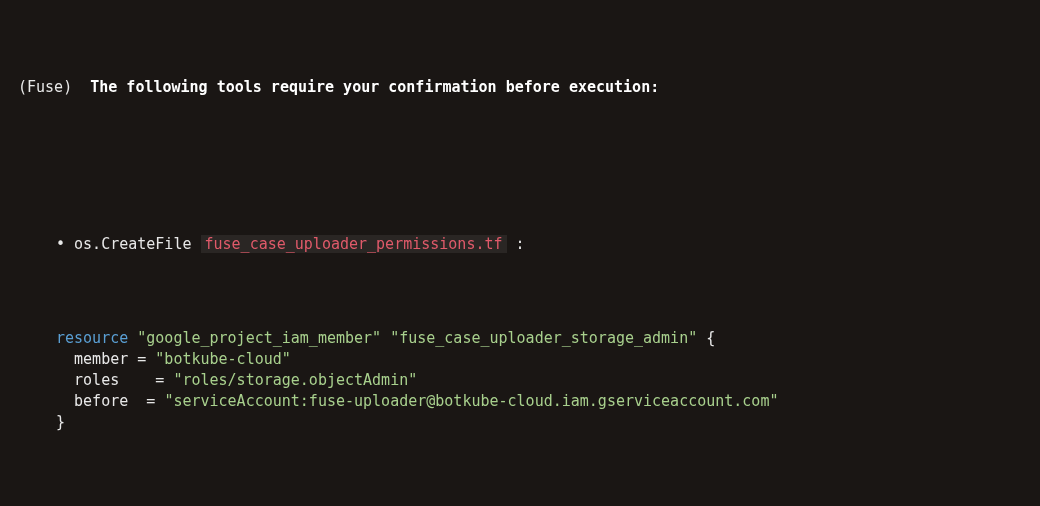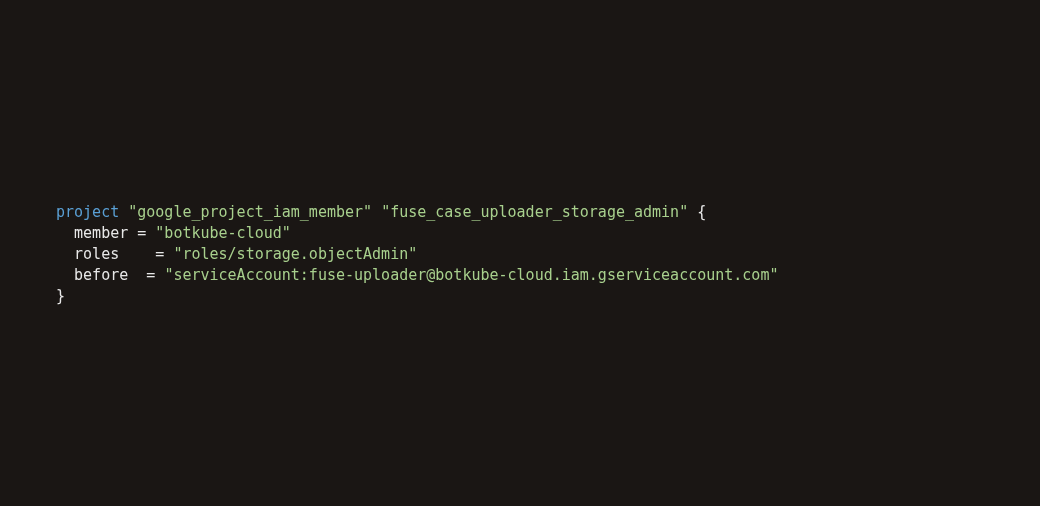--- a/index.html
+++ b/index.html
@@ -59,25 +59,27 @@
     }
     .content {
       white-space: pre-wrap;
     }
   </style>
 </head>
 <body>
 
 <div class="content">
 
+  <div class="line"><span class="agent-label">(Fuse)</span>  <span class="bold-white">The following tools require your confirmation before execution:</span></div>
 
   <div class="spacer-sm"></div>
 
+  <div class="line bullet-row"><span class="bullet">•</span> <span>os.CreateFile</span> <span class="hl-red">fuse_case_uploader_permissions.tf</span> <span>:</span></div>
 
-  <div class="code-block"><span class="kw">project</span> <span class="str">"google_project_iam_member"</span> <span class="str">"fuse_case_uploader_storage_admin"</span> <span class="op">{</span>
+  <div class="code-block"><span class="kw">resource</span> <span class="str">"google_project_iam_member"</span> <span class="str">"fuse_case_uploader_storage_admin"</span> <span class="op">{</span>
   <span>member</span> <span class="op">=</span> <span class="str">"botkube-cloud"</span>
   <span>roles</span>    <span class="op">=</span> <span class="str">"roles/storage.objectAdmin"</span>
   <span>before</span>  <span class="op">=</span> <span class="str">"serviceAccount:fuse-uploader@botkube-cloud.iam.gserviceaccount.com"</span>
 <span class="op">}</span></div>
 
   
 
   
 
   

